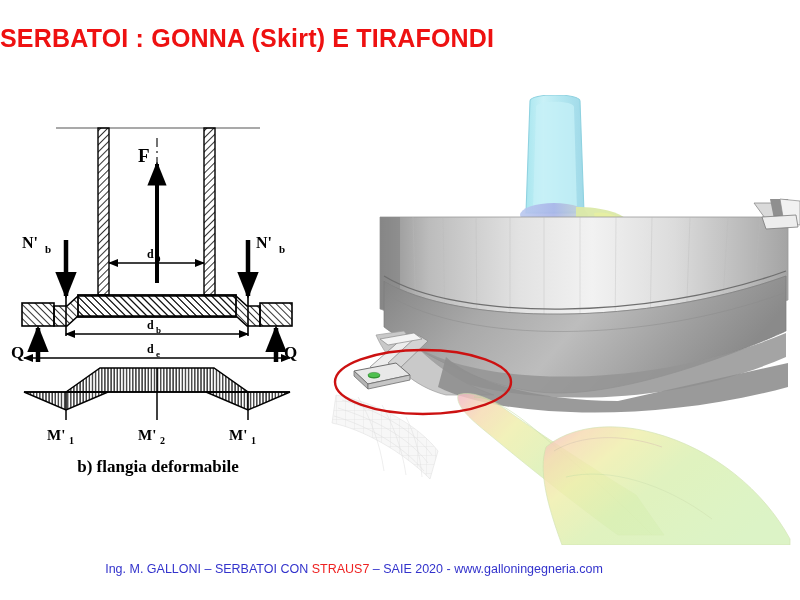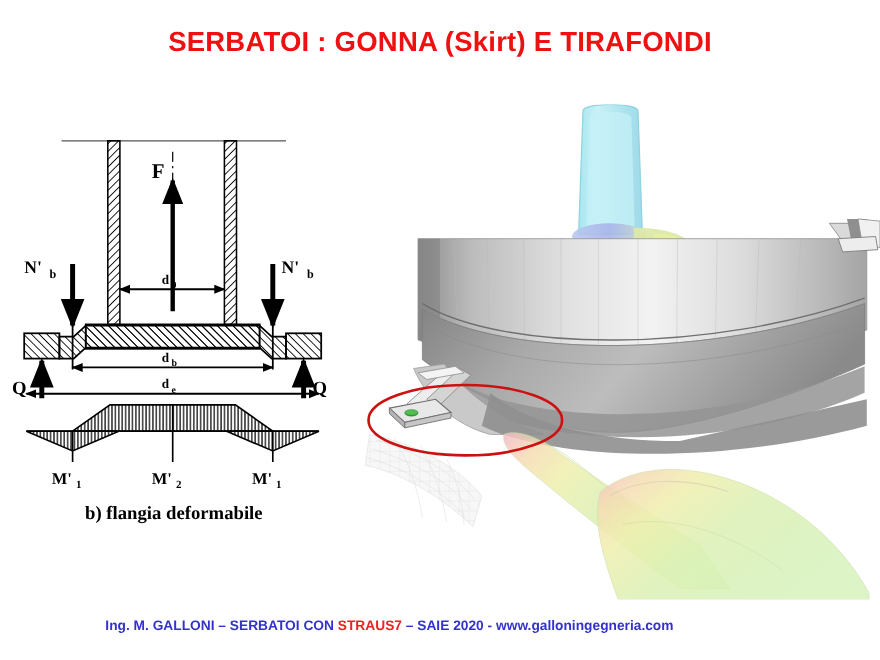--- a/index.html
+++ b/index.html
@@ -20,38 +20,38 @@
     inset: 0;
     background: #ffffff;
   }
 
   
   #slide-title {
     position: absolute;
     top: 24px;
     left: 0;
     width: 800px;
-    text-align: center;
+    text-align: left;
     color: #ee1111;
     font-size: 25px;
     font-weight: bold;
     letter-spacing: 0.2px;
     font-family: "Liberation Sans", sans-serif;
     white-space: nowrap;
   }
 
   
   #slide-footer {
     position: absolute;
     top: 562px;
     left: 0;
     width: 708px;
     text-align: center;
     font-size: 12.5px;
-    font-weight: bold;
+    font-weight: normal;
     color: #3333cc;
     font-family: "Liberation Sans", sans-serif;
     white-space: nowrap;
   }
   #slide-footer .hl { color: #ee2222; }
 
   
   #figure-left {
     position: absolute;
     left: 8px;

